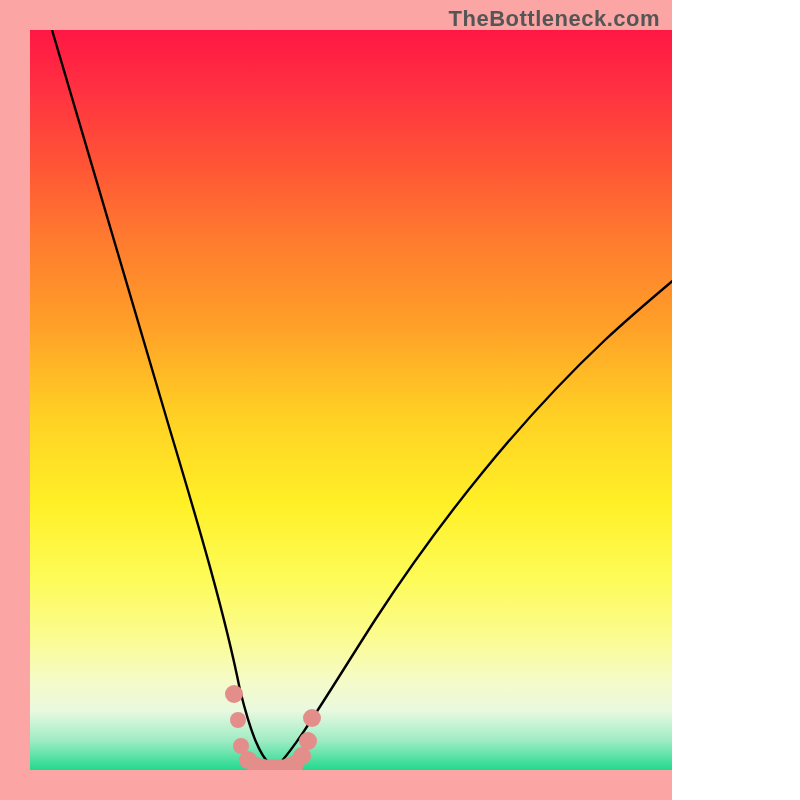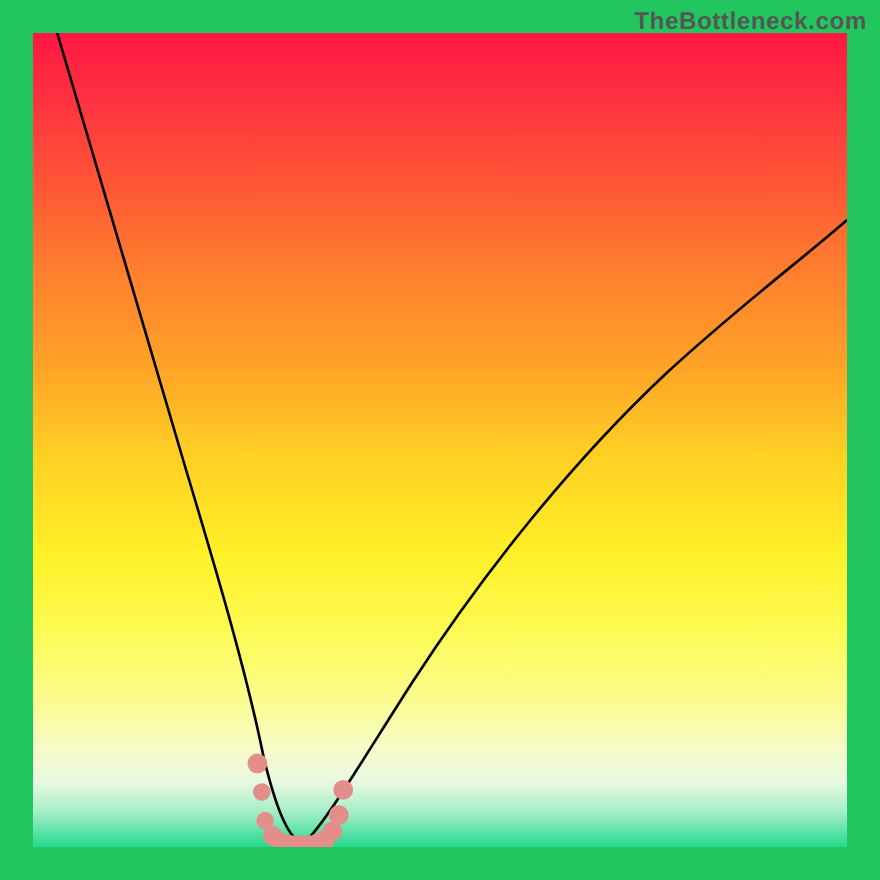--- a/index.html
+++ b/index.html
@@ -2,24 +2,24 @@
 <html><head>
 <meta charset="utf-8">
 <style>
   body {
     margin: 0;
     padding: 0;
     background: #fff;
     font-family: Arial, Helvetica, sans-serif;
   }
   .frame {
-    width: 800px;
+    width: 672px;
     height: 800px;
     position: relative;
-    background: #22c55e;
+    background: #fca5a5;
     overflow: hidden;
   }
   .watermark {
     position: absolute;
     top: 6px;
     right: 12px;
     color: #555;
     font-size: 22px;
     font-weight: bold;
     letter-spacing: 0.5px;

